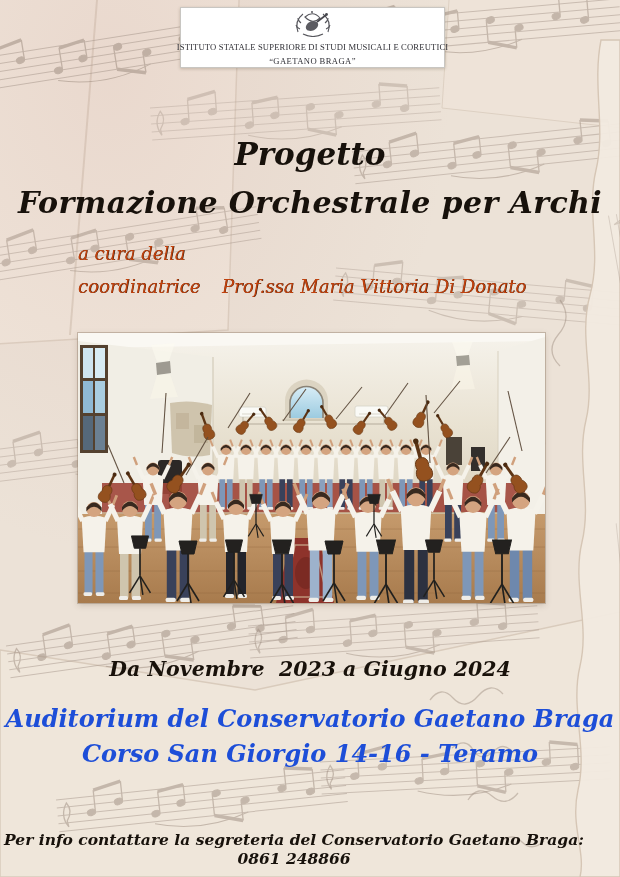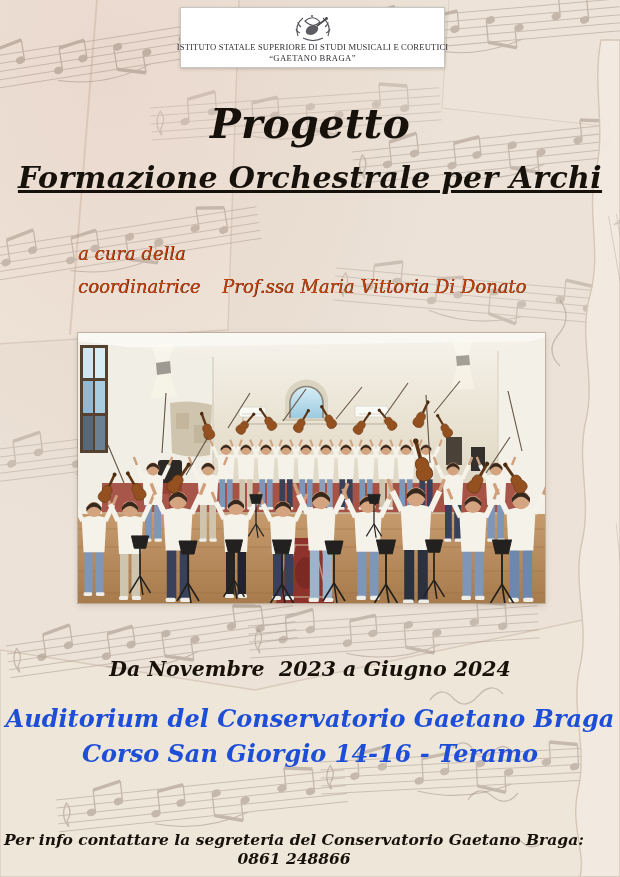--- a/index.html
+++ b/index.html
@@ -5,30 +5,30 @@
 <style>
   html,body{margin:0;padding:0;background:#888;}
   .poster{
     position:relative;width:620px;height:877px;overflow:hidden;
     background:#ece2d7;font-family:"DejaVu Serif",serif;color:#18120c;
   }
   .bg-svg{position:absolute;left:0;top:0;width:620px;height:877px;}
   .header-card{
     position:absolute;left:180px;top:7px;width:265px;height:61px;box-sizing:border-box;
     background:#ffffff;border:1px solid #c8c6c2;box-shadow:0 1px 3px rgba(95,75,55,.28);
-    display:flex;flex-direction:column;align-items:center;justify-content:center;padding-top:1px;
+    display:flex;flex-direction:column;align-items:center;justify-content:space-between;padding-top:1px;
   }
   .emblem{width:46px;height:28px;flex:0 0 auto;}
   .inst-line{font-family:"Liberation Serif",serif;color:#303036;white-space:nowrap;line-height:1.25;}
   .inst-line.l1{font-size:8.6px;letter-spacing:.15px;margin-top:1px;}
   .inst-line.l2{font-size:8.6px;letter-spacing:.4px;}
   .title-block{position:absolute;left:0;top:101px;width:620px;text-align:center;
     font-style:italic;font-weight:700;color:#17110b;}
-  .title-line1{font-size:41px;line-height:1.15;}
-  .title-line2{font-size:30px;line-height:1.15;margin-top:13px;letter-spacing:.4px;text-decoration:underline;}
+  .title-line1{font-size:31px;line-height:1.15;margin-top:36px;}
+  .title-line2{font-size:30px;line-height:1.15;margin-top:13px;letter-spacing:.4px;}
   .credits{position:absolute;left:78px;top:237px;font-style:italic;font-size:18px;
     color:#c2410c;text-shadow:.35px 0 0 #1a130c;}
   .credit-row{display:flex;line-height:33px;}
   .credit-label{width:144px;}
   .credit-value{white-space:pre;}
   .photo{position:absolute;left:78px;top:333px;width:467px;height:270px;
     outline:1px solid rgba(150,130,110,.45);box-shadow:0 2px 6px rgba(100,80,60,.25);}
   .photo svg{display:block;width:100%;height:100%;}
   .period{position:absolute;left:0;top:637px;width:620px;text-align:center;font-style:italic;
     font-weight:700;font-size:20.5px;color:#18110a;white-space:pre;margin-top:20px;}

